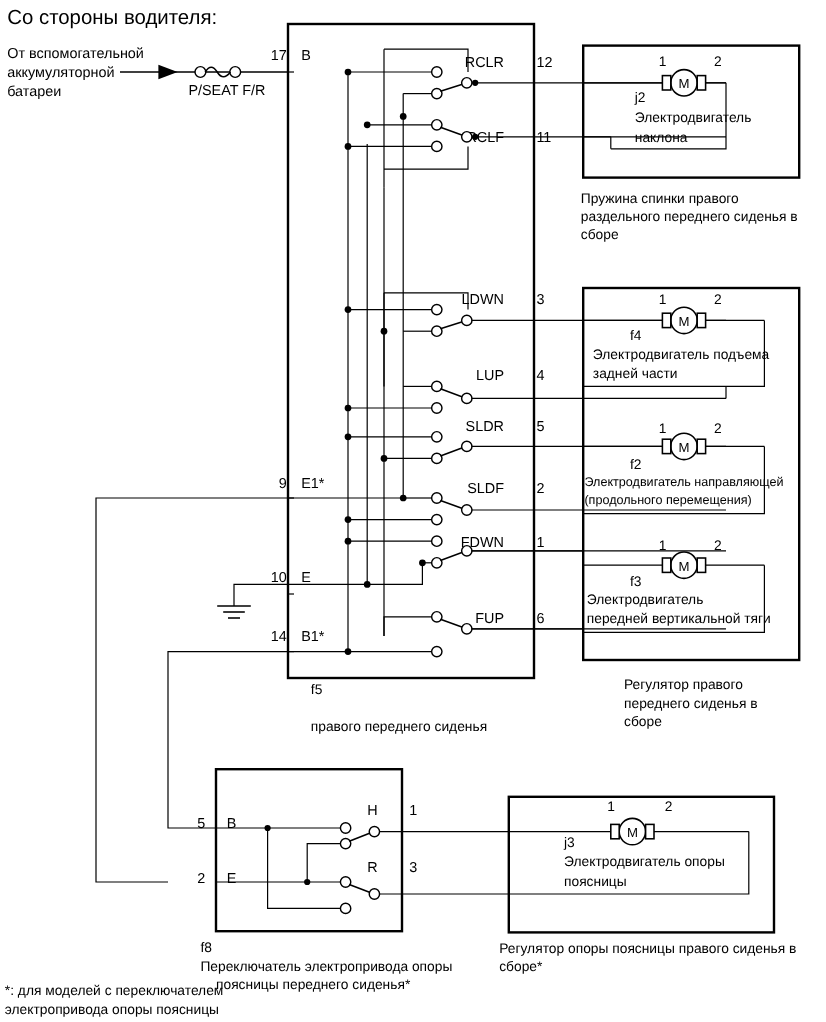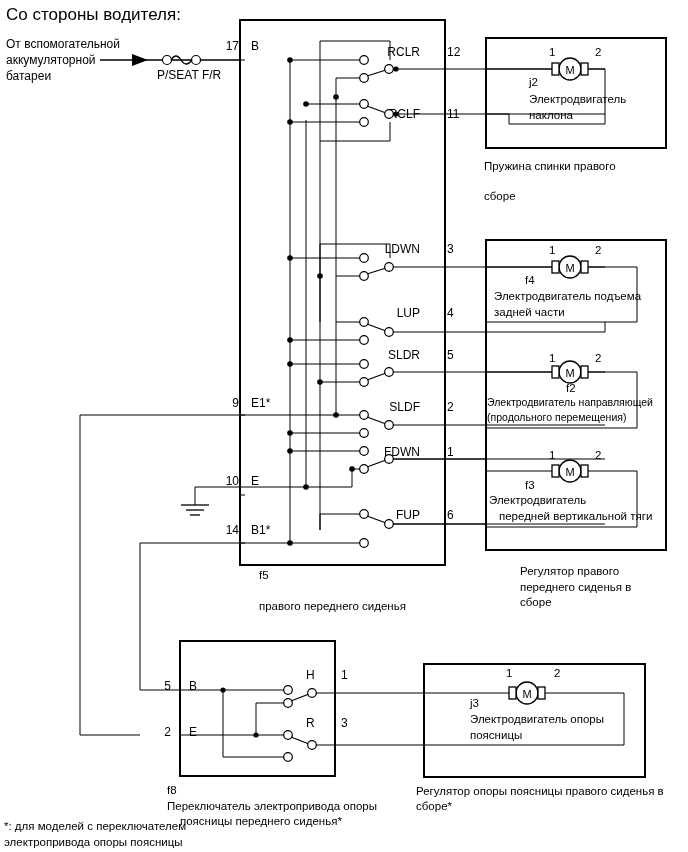--- a/index.html
+++ b/index.html
@@ -86,39 +86,40 @@
   <div class="txt t11" style="left:167px;top:783px;">f8</div>
   <div class="txt t11" style="left:167px;top:799px;">Переключатель электропривода опоры</div>
   <div class="txt t11" style="left:180px;top:814px;">поясницы переднего сиденья*</div>
 
   <div class="txt t11" style="left:549px;top:45px;">1</div>
   <div class="txt t11" style="left:595px;top:45px;">2</div>
   <div class="txt t11" style="left:529px;top:75px;">j2</div>
   <div class="txt t11" style="left:529px;top:92px;">Электродвигатель</div>
   <div class="txt t11" style="left:529px;top:108px;">наклона</div>
   <div class="txt t11" style="left:484px;top:159px;">Пружина спинки правого</div>
+  <div class="txt t11" style="left:484px;top:174px;">раздельного переднего сиденья в</div>
   <div class="txt t11" style="left:484px;top:189px;">сборе</div>
 
   <div class="txt t11" style="left:549px;top:243px;">1</div>
   <div class="txt t11" style="left:595px;top:243px;">2</div>
   <div class="txt t11" style="left:525px;top:273px;">f4</div>
   <div class="txt t11" style="left:494px;top:289px;">Электродвигатель подъема</div>
   <div class="txt t11" style="left:494px;top:305px;">задней части</div>
 
   <div class="txt t11" style="left:549px;top:351px;">1</div>
   <div class="txt t11" style="left:595px;top:351px;">2</div>
-  <div class="txt t11" style="left:525px;top:381px;margin-left:41px;">f2</div>
+  <div class="txt t11" style="left:525px;top:381px;">f2</div>
   <div class="txt t10" style="left:487px;top:396px;">Электродвигатель направляющей</div>
   <div class="txt t10" style="left:487px;top:411px;">(продольного перемещения)</div>
 
   <div class="txt t11" style="left:549px;top:448px;">1</div>
   <div class="txt t11" style="left:595px;top:448px;">2</div>
   <div class="txt t11" style="left:525px;top:478px;">f3</div>
   <div class="txt t11" style="left:489px;top:493px;">Электродвигатель</div>
-  <div class="txt t11" style="left:489px;top:509px;margin-left:10px;">передней вертикальной тяги</div>
+  <div class="txt t11" style="left:489px;top:509px;">передней вертикальной тяги</div>
 
   <div class="txt t11" style="left:520px;top:564px;">Регулятор правого</div>
   <div class="txt t11" style="left:520px;top:580px;text-align:right;">переднего сиденья в</div>
   <div class="txt t11" style="left:520px;top:595px;">сборе</div>
 
   <div class="txt t11" style="left:506px;top:666px;">1</div>
   <div class="txt t11" style="left:554px;top:666px;">2</div>
   <div class="txt t11" style="left:470px;top:696px;">j3</div>
   <div class="txt t11" style="left:470px;top:712px;">Электродвигатель опоры</div>
   <div class="txt t11" style="left:470px;top:728px;">поясницы</div>

